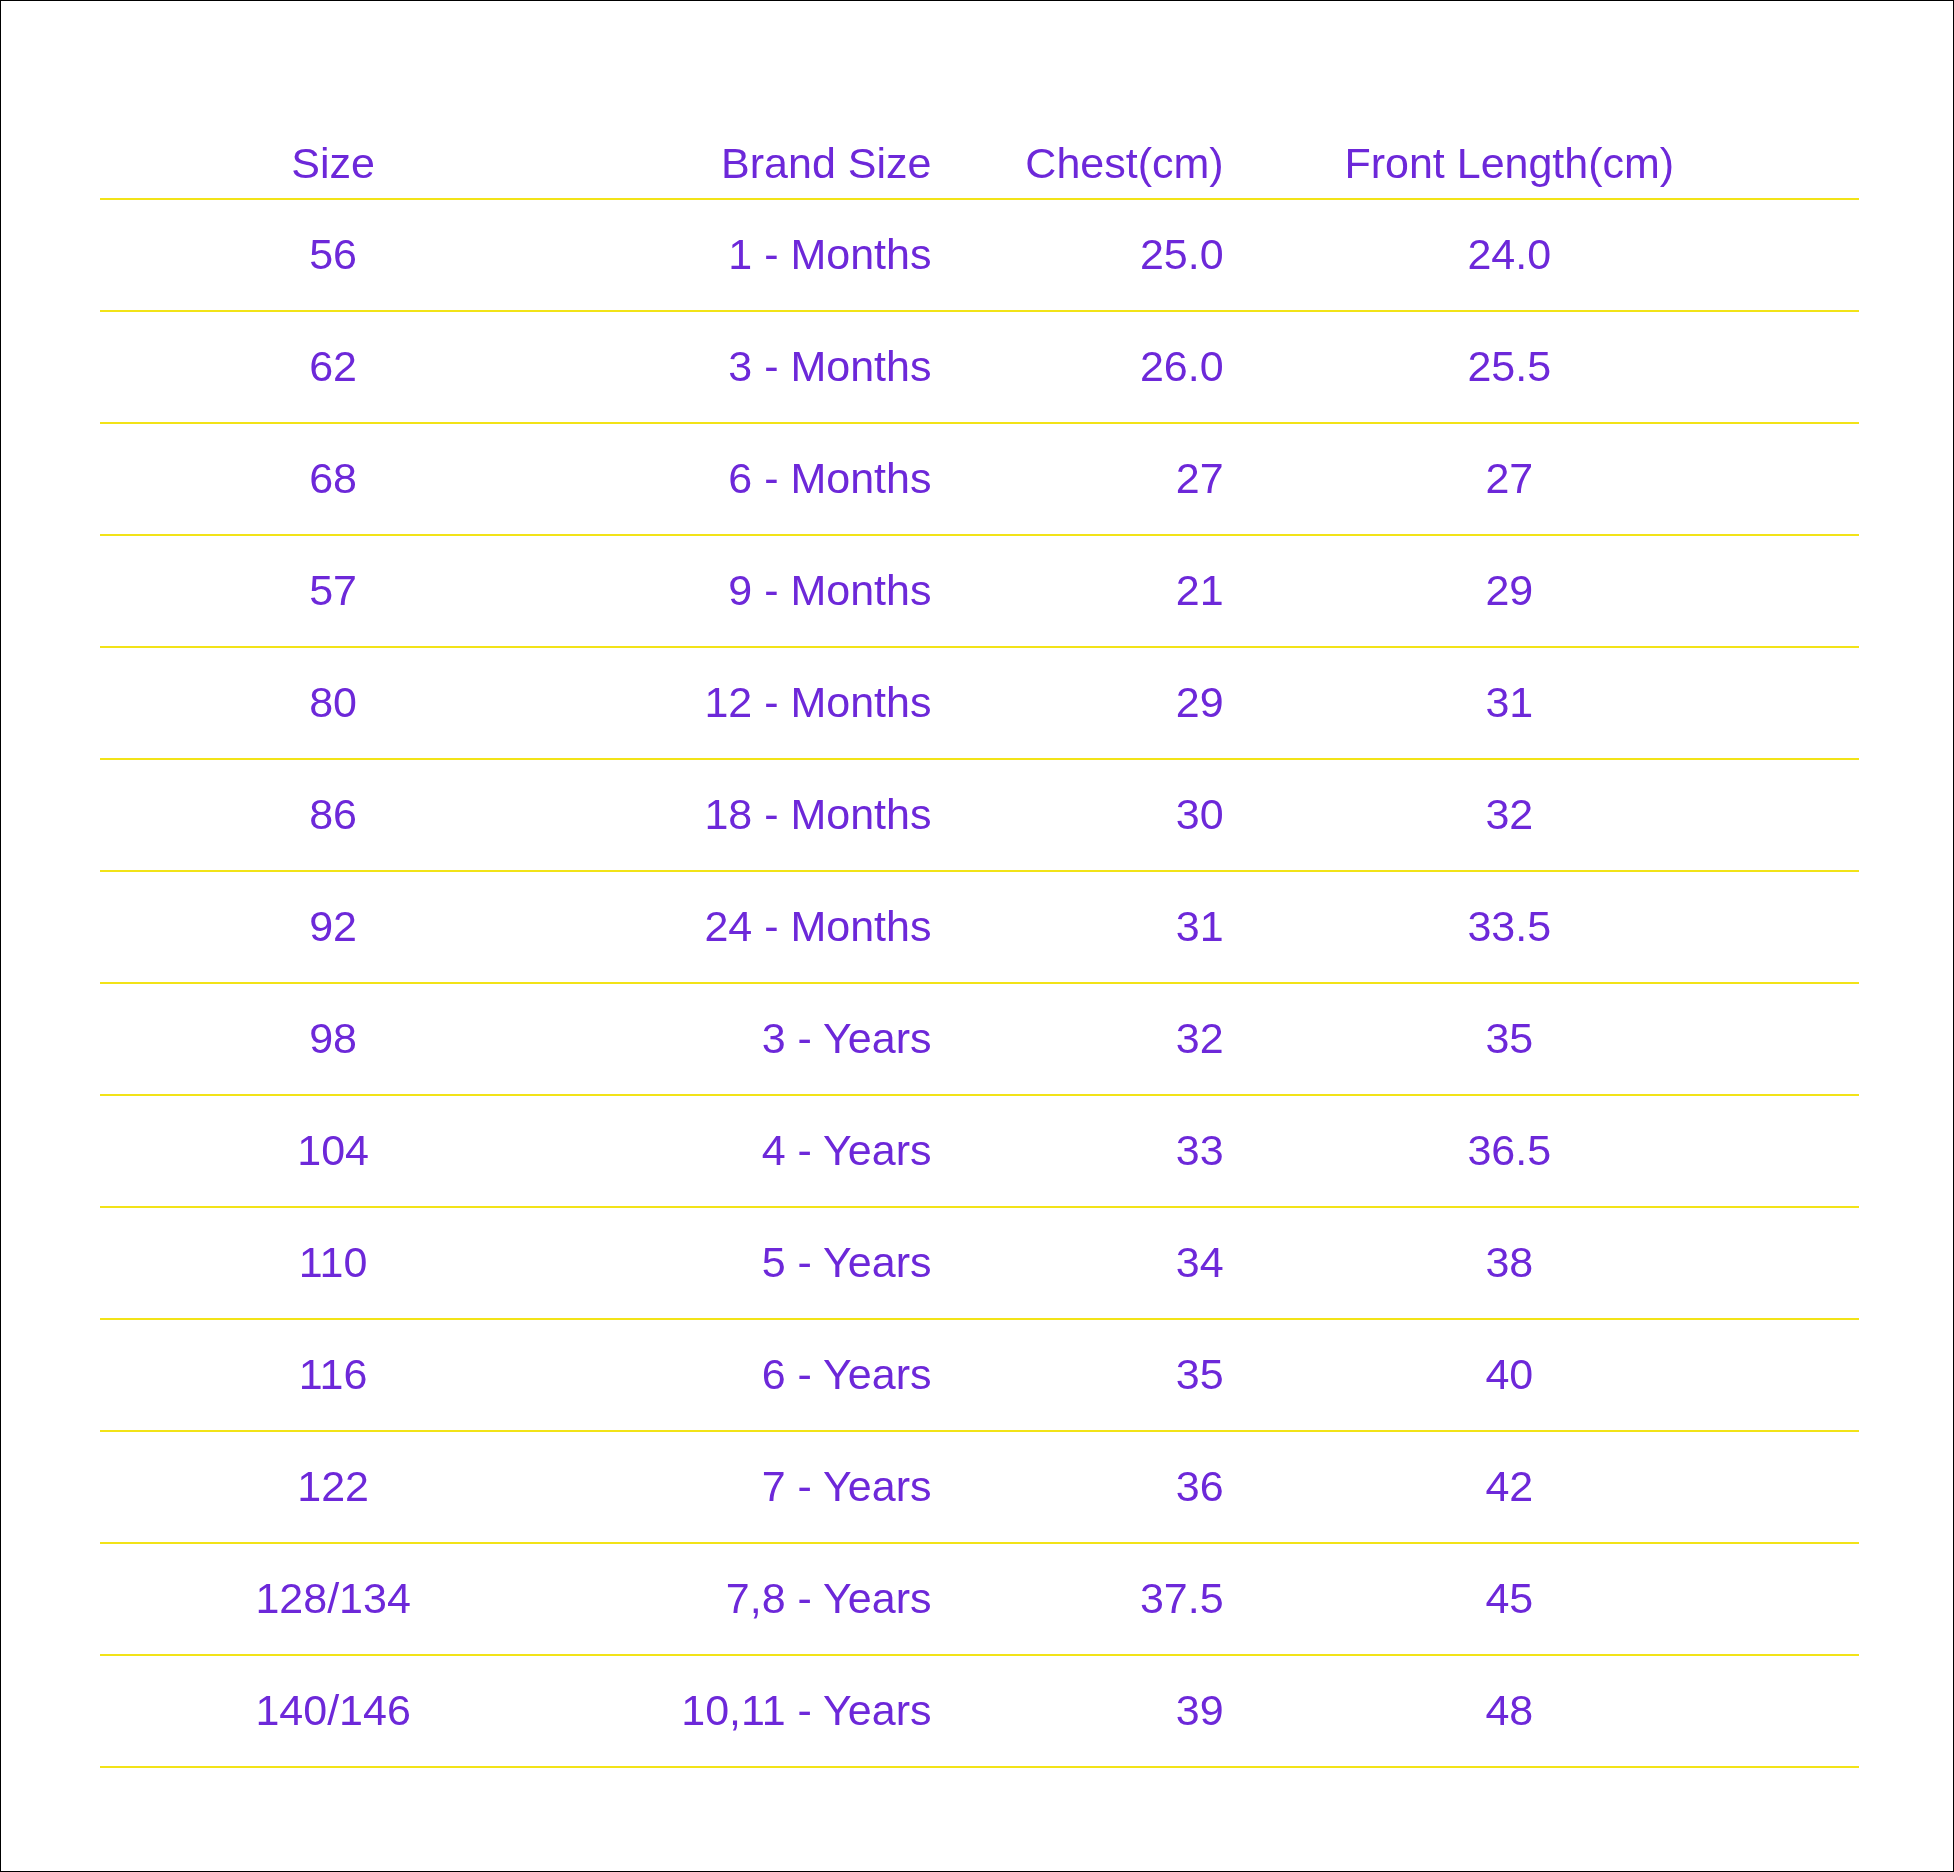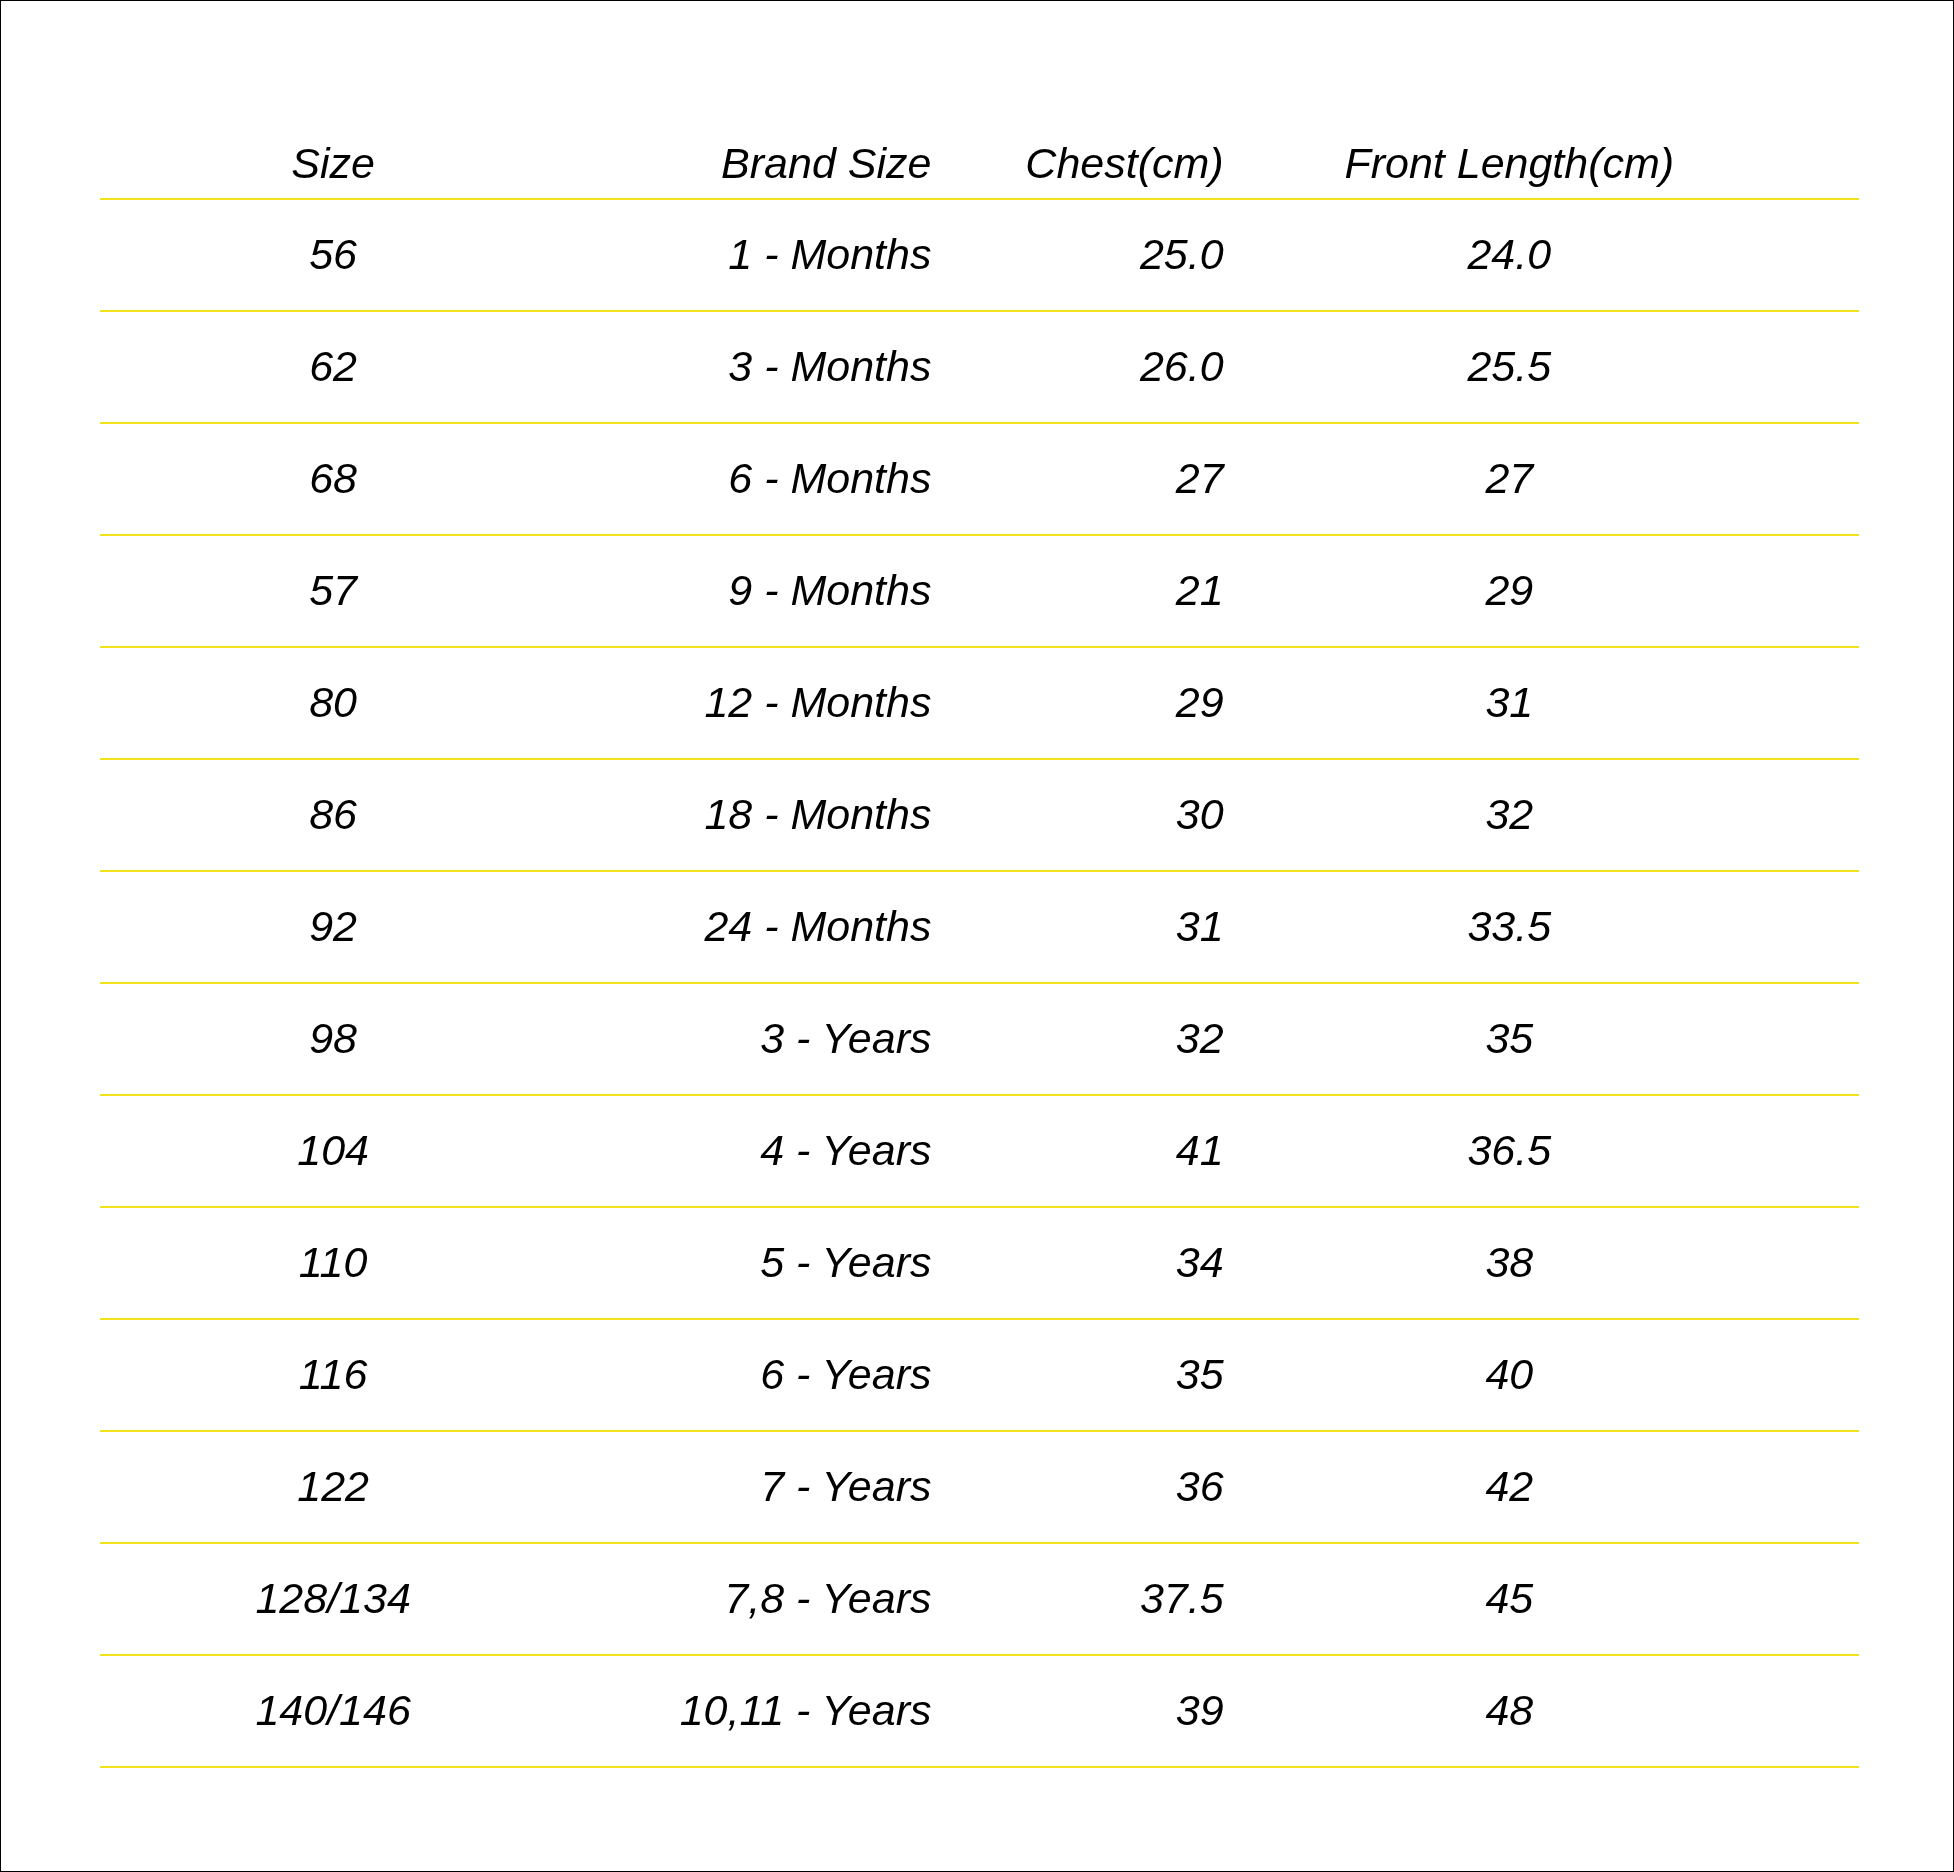--- a/index.html
+++ b/index.html
@@ -39,26 +39,25 @@
   table.size-chart col.c3 { width: 598px; }
 
   table.size-chart th,
   table.size-chart td {
     border: 0;
     border-bottom: 2.7px solid #f2e318;
     padding: 0;
     height: 110px;
     vertical-align: middle;
     font-weight: normal;
-    color: #000000;
+    color: #6d28d9;
     font-size: 43px;
     line-height: 1.1;
     text-align: center;
     font-family: "Liberation Sans", sans-serif;
-    font-style: italic;
   }
   table.size-chart thead th {
     height: 69px;
     padding-top: 9.1px;
     font-size: 43px;
   }
   
   table.size-chart th.c0, table.size-chart td.c0 { text-align: center; }
   table.size-chart th.c1, table.size-chart td.c1 { text-align: right; }
   table.size-chart th.c2, table.size-chart td.c2 { text-align: right; padding-right: 37px; }
@@ -131,21 +130,21 @@
         </tr>
         <tr>
           <td class="c0">98</td>
           <td class="c1">3 - Years</td>
           <td class="c2">32</td>
           <td class="c3">35</td>
         </tr>
         <tr>
           <td class="c0">104</td>
           <td class="c1">4 - Years</td>
-          <td class="c2">41</td>
+          <td class="c2">33</td>
           <td class="c3">36.5</td>
         </tr>
         <tr>
           <td class="c0">110</td>
           <td class="c1">5 - Years</td>
           <td class="c2">34</td>
           <td class="c3">38</td>
         </tr>
         <tr>
           <td class="c0">116</td>

